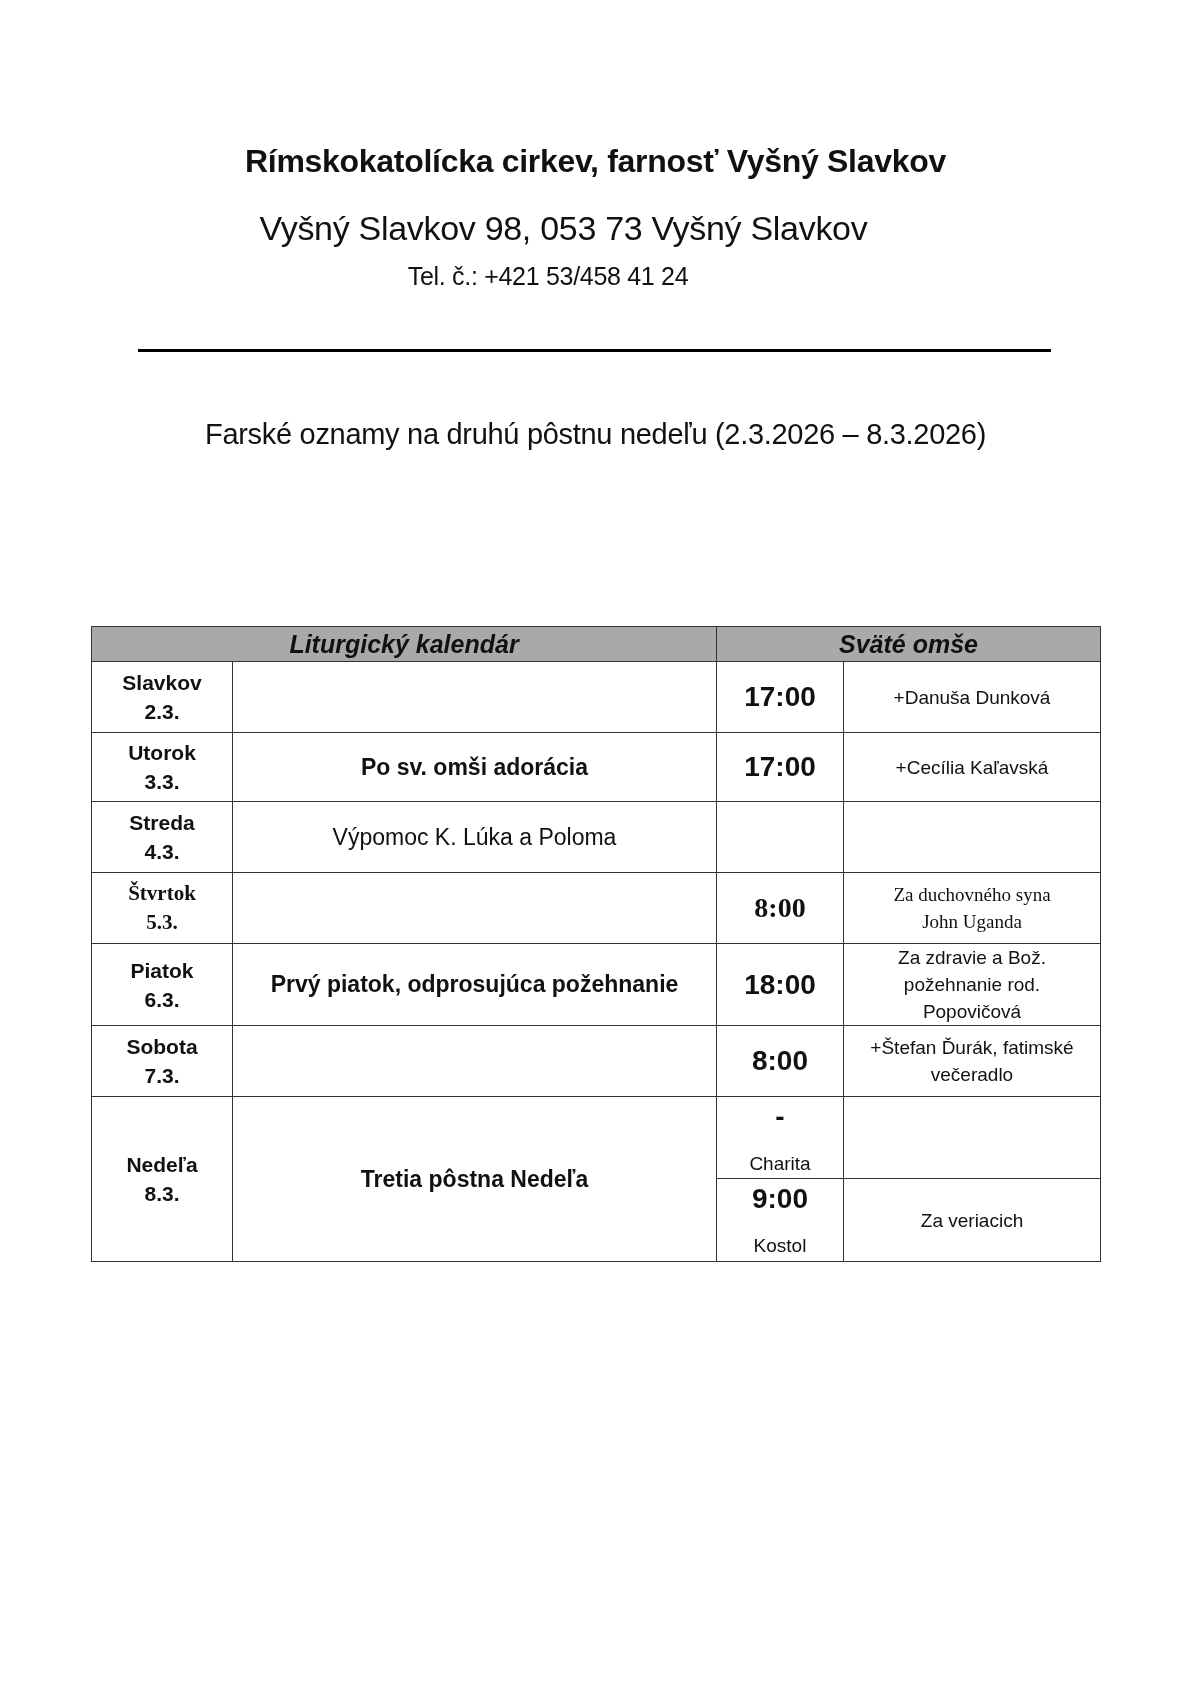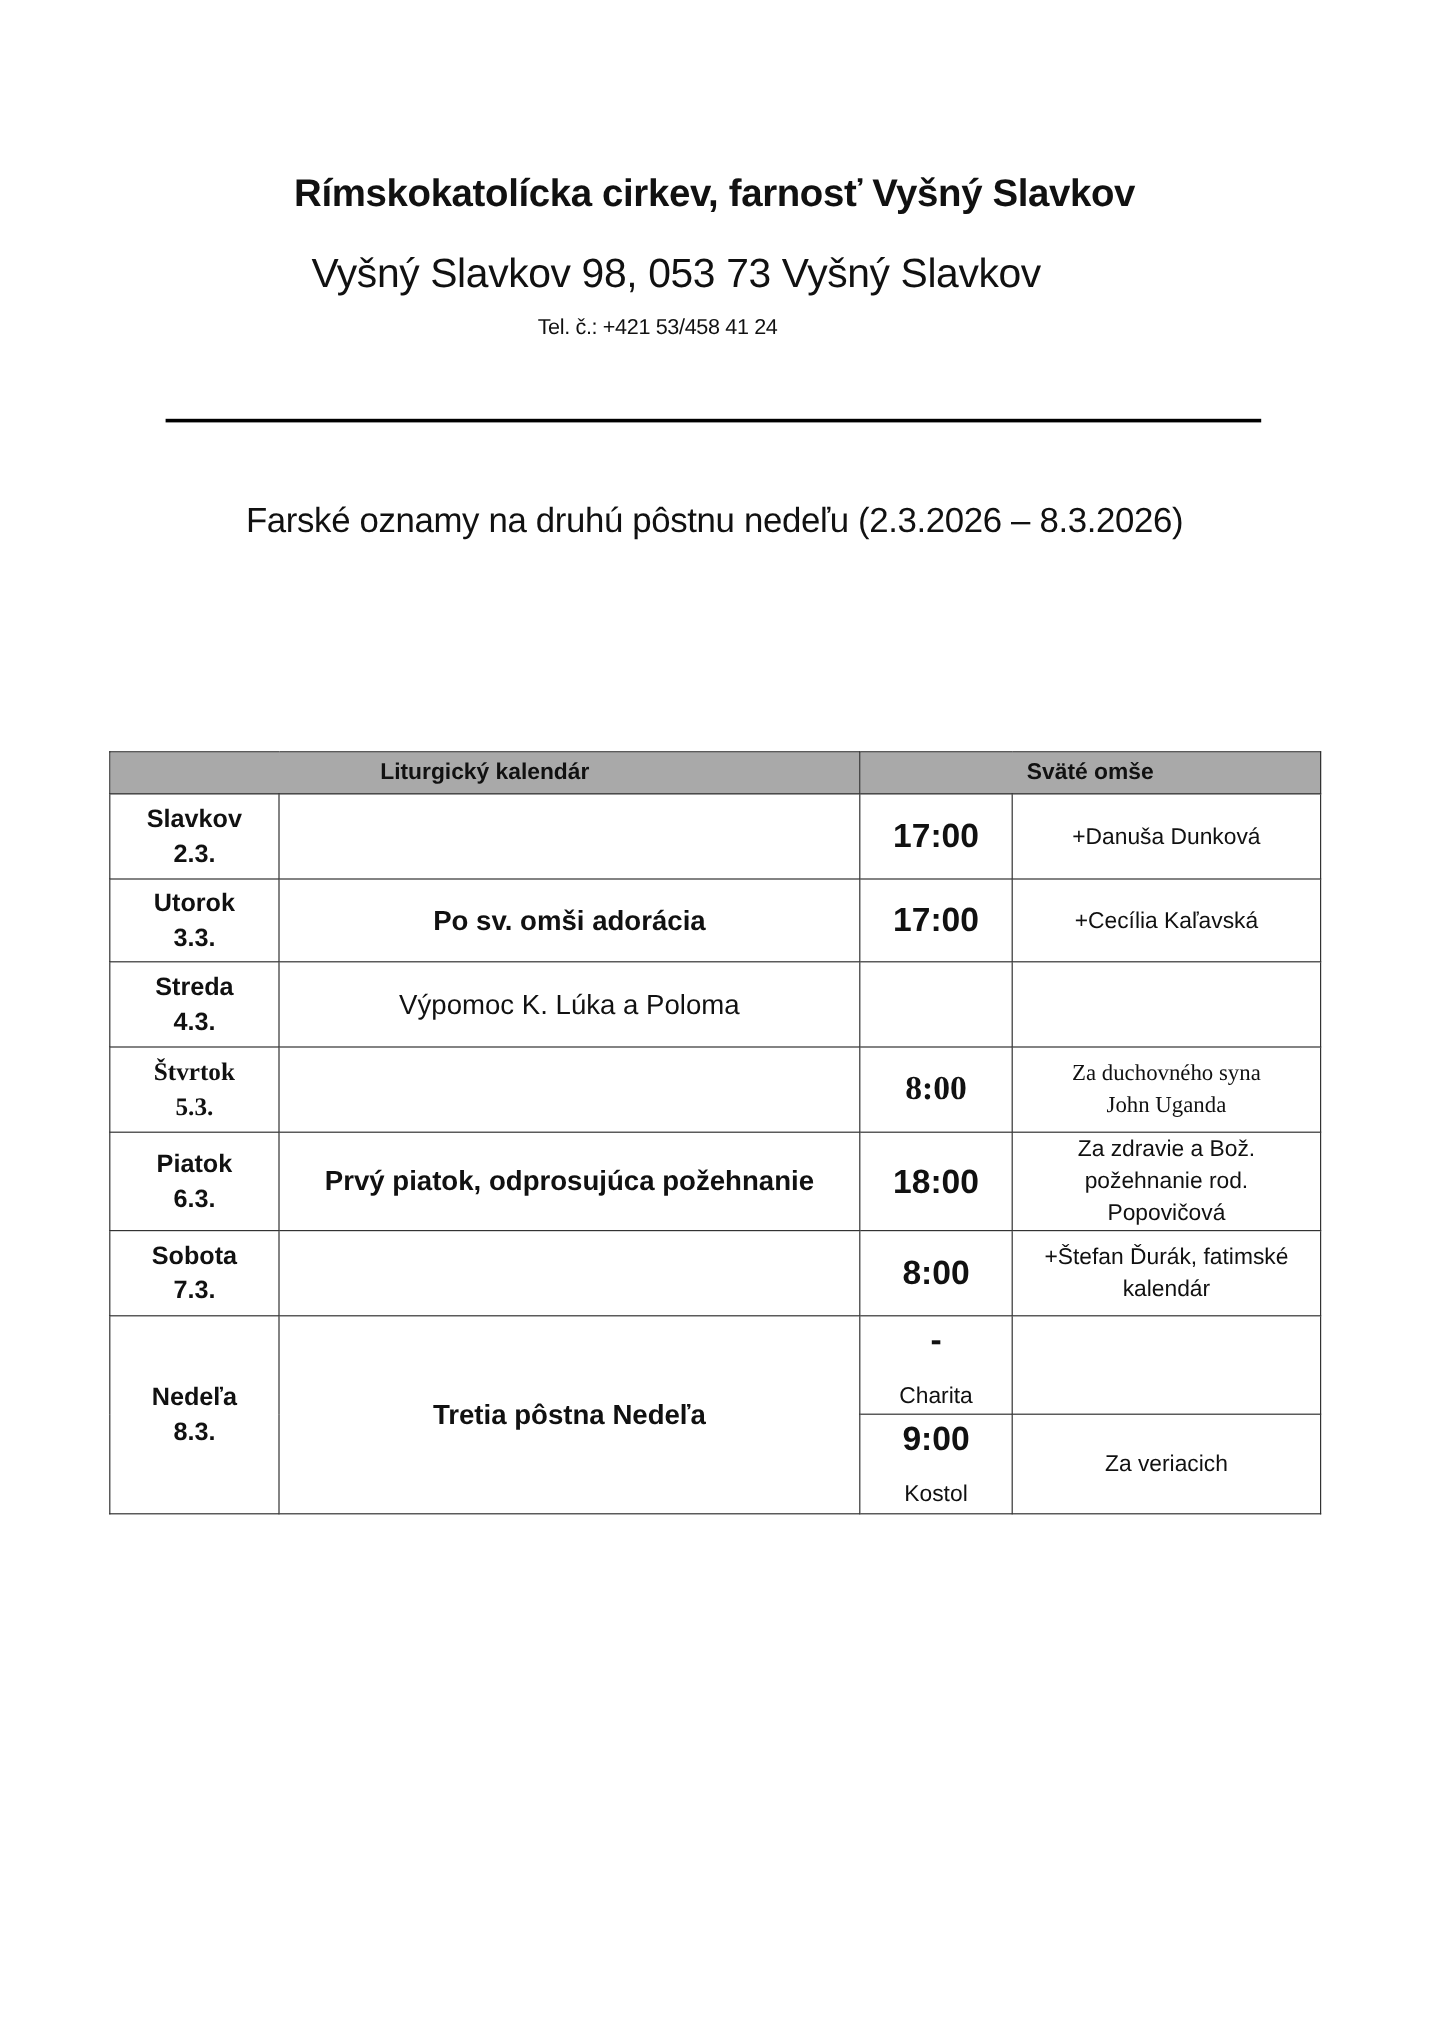--- a/index.html
+++ b/index.html
@@ -33,21 +33,21 @@
       text-align: center;
       font-size: 34px;
       letter-spacing: -0.3px;
     }
     .org-phone {
       position: absolute;
       top: 262px;
       left: 0;
       width: 1096px;
       text-align: center;
-      font-size: 18px;
+      font-size: 25px;
       letter-spacing: -0.3px;
     }
     .rule {
       position: absolute;
       top: 349px;
       left: 138px;
       width: 913px;
       height: 3px;
       background: #000000;
     }
@@ -78,23 +78,24 @@
     }
     col.c-day { width: 141px; }
     col.c-event { width: 484px; }
     col.c-time { width: 127px; }
     col.c-intent { width: 257px; }
 
     th.head {
       background: #a9a9a9;
       text-align: left;
       font-weight: bold;
-      font-size: 19px;
+      font-size: 25px;
       height: 35px;
       padding-left: 11px;
+      font-style: italic;
     }
     td.day {
       font-weight: bold;
       font-size: 21px;
       line-height: 29px;
     }
     td.event {
       font-size: 23px;
     }
     td.event.bold { font-weight: bold; }
@@ -203,21 +204,21 @@
 
   <tr class="r6">
     <td class="day">
       <span class="stack">Sobota</span>
       <span class="stack">7.3.</span>
     </td>
     <td class="event"></td>
     <td class="time">8:00</td>
     <td class="intent">
       <span class="stack">+Štefan Ďurák, fatimské</span>
-      <span class="stack">kalendár</span>
+      <span class="stack">večeradlo</span>
     </td>
   </tr>
 
   <tr class="r7a">
     <td class="day" rowspan="2">
       <span class="stack">Nedeľa</span>
       <span class="stack">8.3.</span>
     </td>
     <td class="event bold" rowspan="2">Tretia pôstna Nedeľa</td>
     <td class="time">

